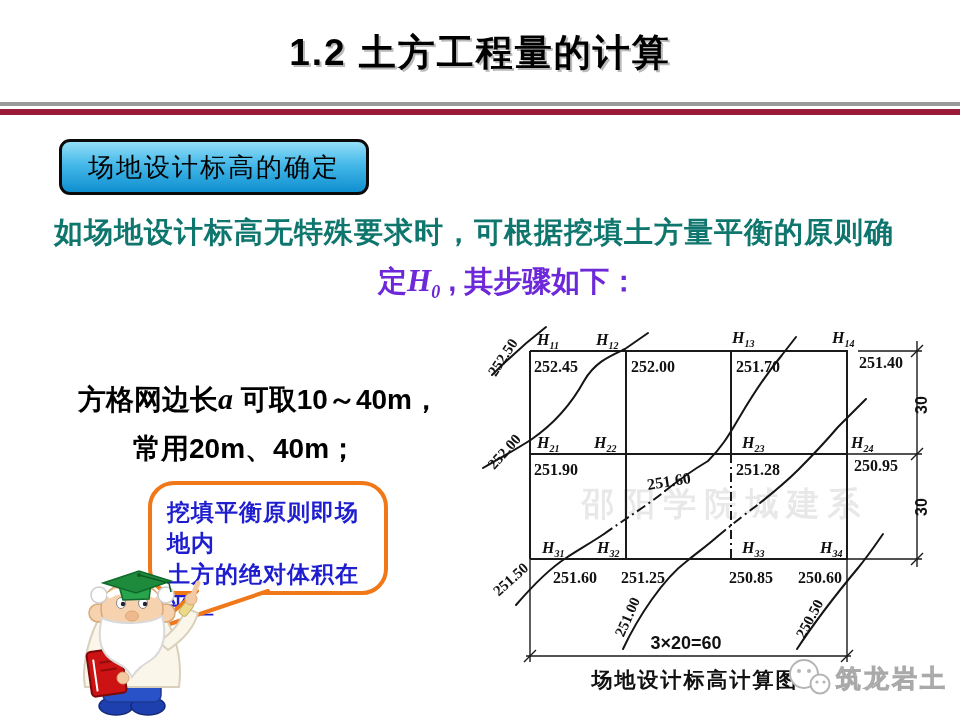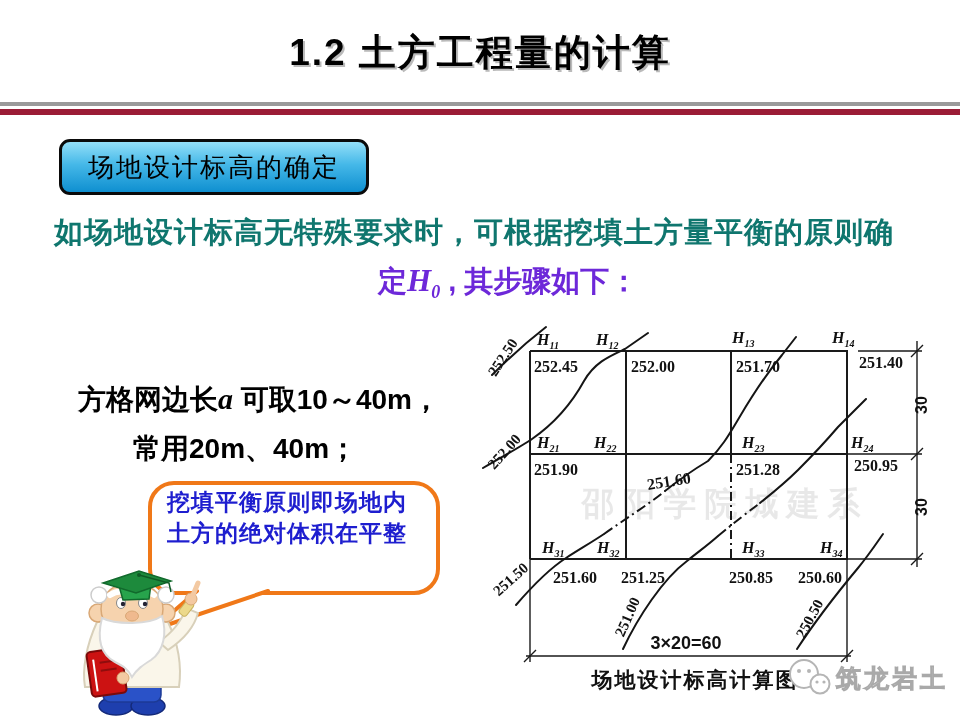--- a/index.html
+++ b/index.html
@@ -14,23 +14,23 @@
          border:3px solid #0a0a0a;border-radius:11px;
          background:linear-gradient(180deg,#93dff8 0%,#45b8e8 45%,#0f8fd0 100%);
          font-size:26px;font-weight:normal;color:#000;text-align:center;line-height:50px;letter-spacing:2px;}
   .line1{left:54px;top:213px;font-size:29px;font-weight:bold;letter-spacing:1px;white-space:nowrap;color:#0f766e;}
   .line2{left:347px;top:262px;font-size:29px;font-weight:bold;color:#6d28d9;white-space:nowrap;margin-left:31px;}
   .serifvar{font-family:"Liberation Serif",serif;font-style:italic;font-weight:bold;}
   .line2 sub{font-size:18px;}
   .step{left:140px;top:327px;font-size:27px;font-weight:bold;color:#ee0000;letter-spacing:2px;white-space:nowrap;}
   .rule-a{left:60px;top:381px;font-size:28px;font-weight:bold;color:#000;white-space:nowrap;margin-left:18px;}
   .rule-b{left:133px;top:421px;font-size:28px;font-weight:bold;color:#000;white-space:nowrap;margin-top:9px;}
-  .bubble{left:148px;top:481px;width:292px;height:114px;box-sizing:border-box;
+  .bubble{left:148px;top:481px;width:240px;height:114px;box-sizing:border-box;
           border:4px solid #f07818;border-radius:26px;background:#fff;
-          padding:2px 8px 0 15px;font-size:23px;line-height:31px;font-weight:bold;
+          padding:12px 8px 0 15px;font-size:23px;line-height:31px;font-weight:bold;
           color:#1e1ecf;letter-spacing:1px;}
   .tailsvg{left:140px;top:588px;width:140px;height:46px;}
   .profsvg{left:38px;top:566px;width:212px;height:150px;}
   .figsvg{left:480px;top:315px;width:480px;height:390px;}
   
   .hl{font-family:"Liberation Serif",serif;font-style:italic;font-weight:bold;font-size:16px;fill:#111;}
   .hl .sub{font-size:10px;}
   .vv{font-family:"Liberation Serif",serif;font-weight:bold;font-size:16px;fill:#111;}
   .cl{font-family:"Liberation Serif",serif;font-weight:bold;font-size:15px;fill:#111;}
   .dim{font-family:"Liberation Sans",sans-serif;font-weight:bold;font-size:16px;fill:#111;}

